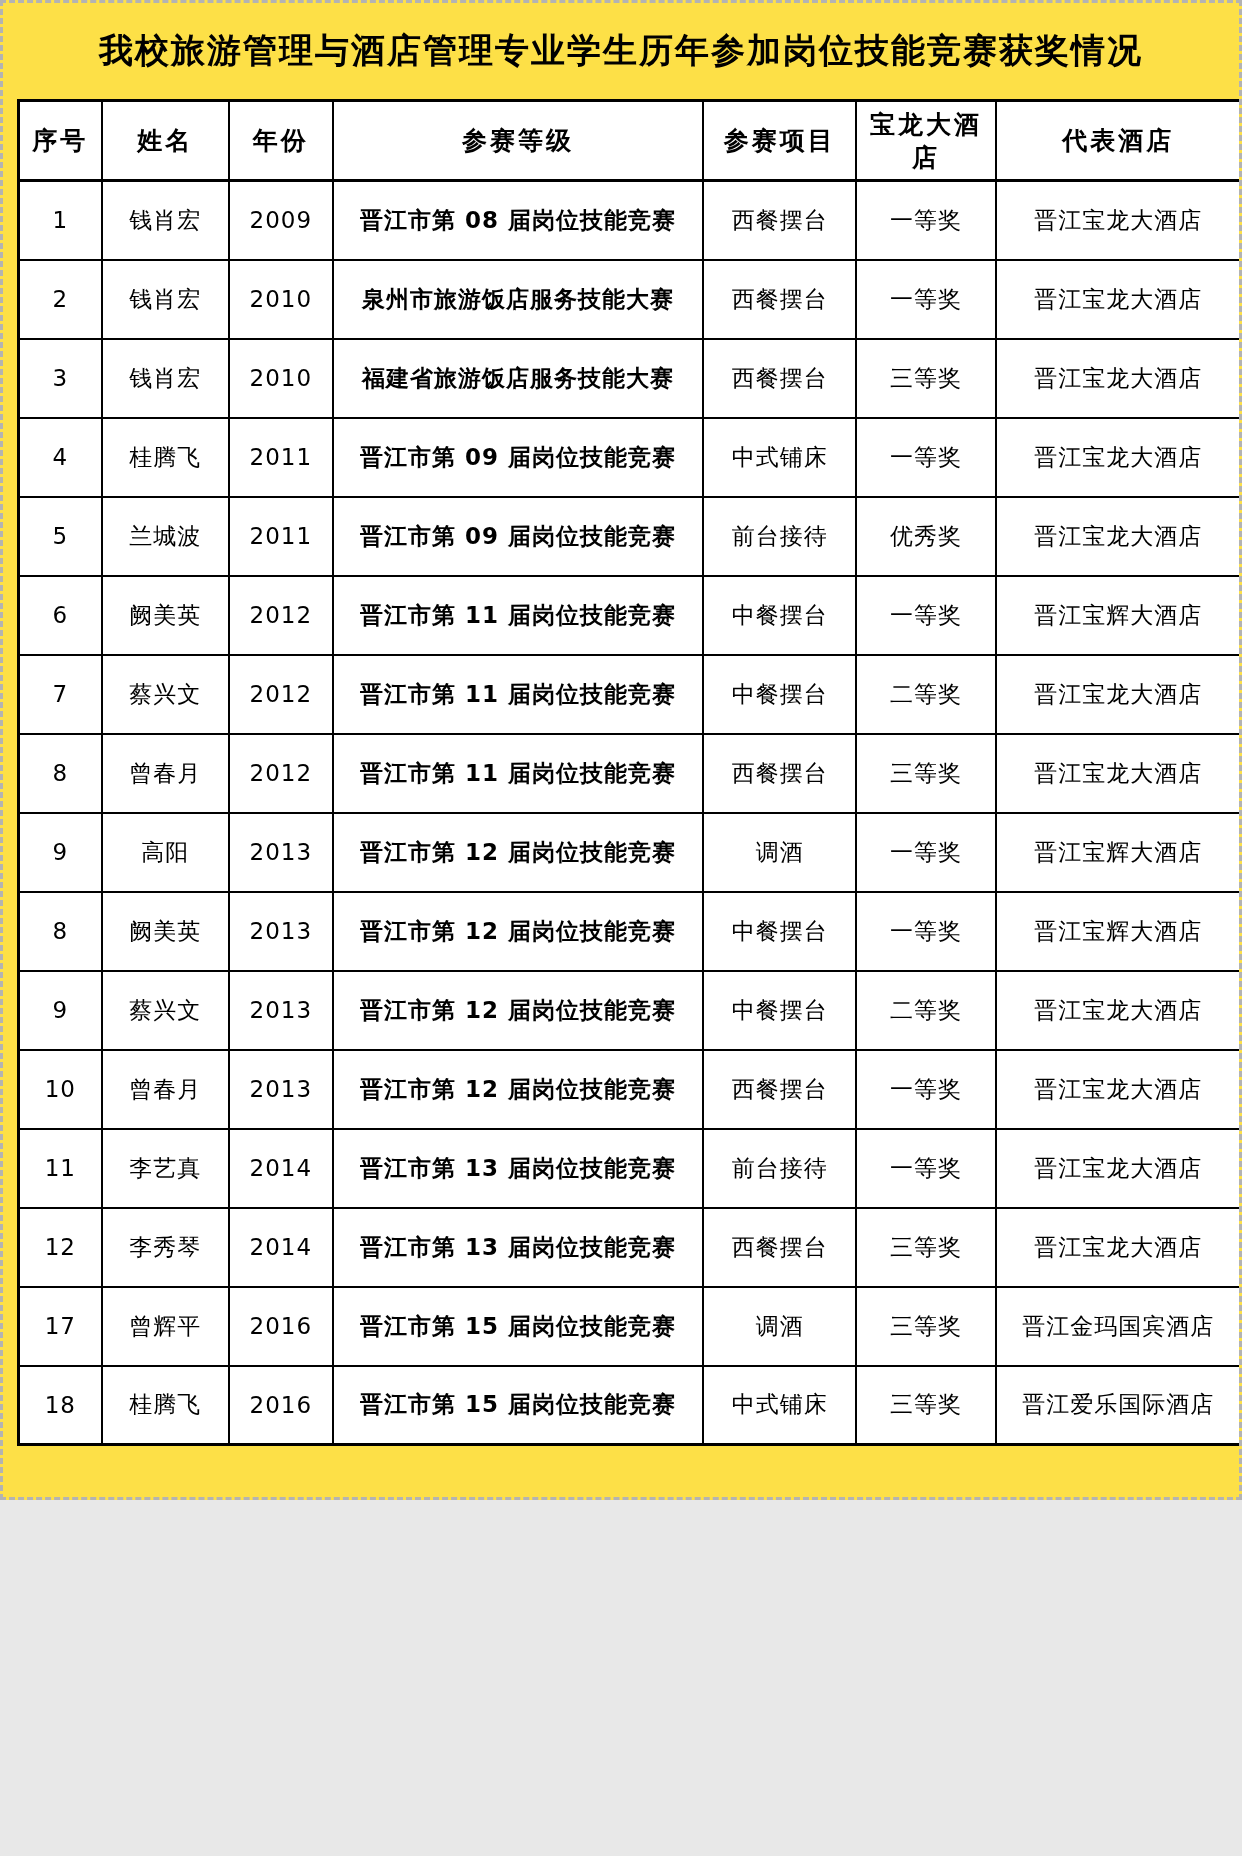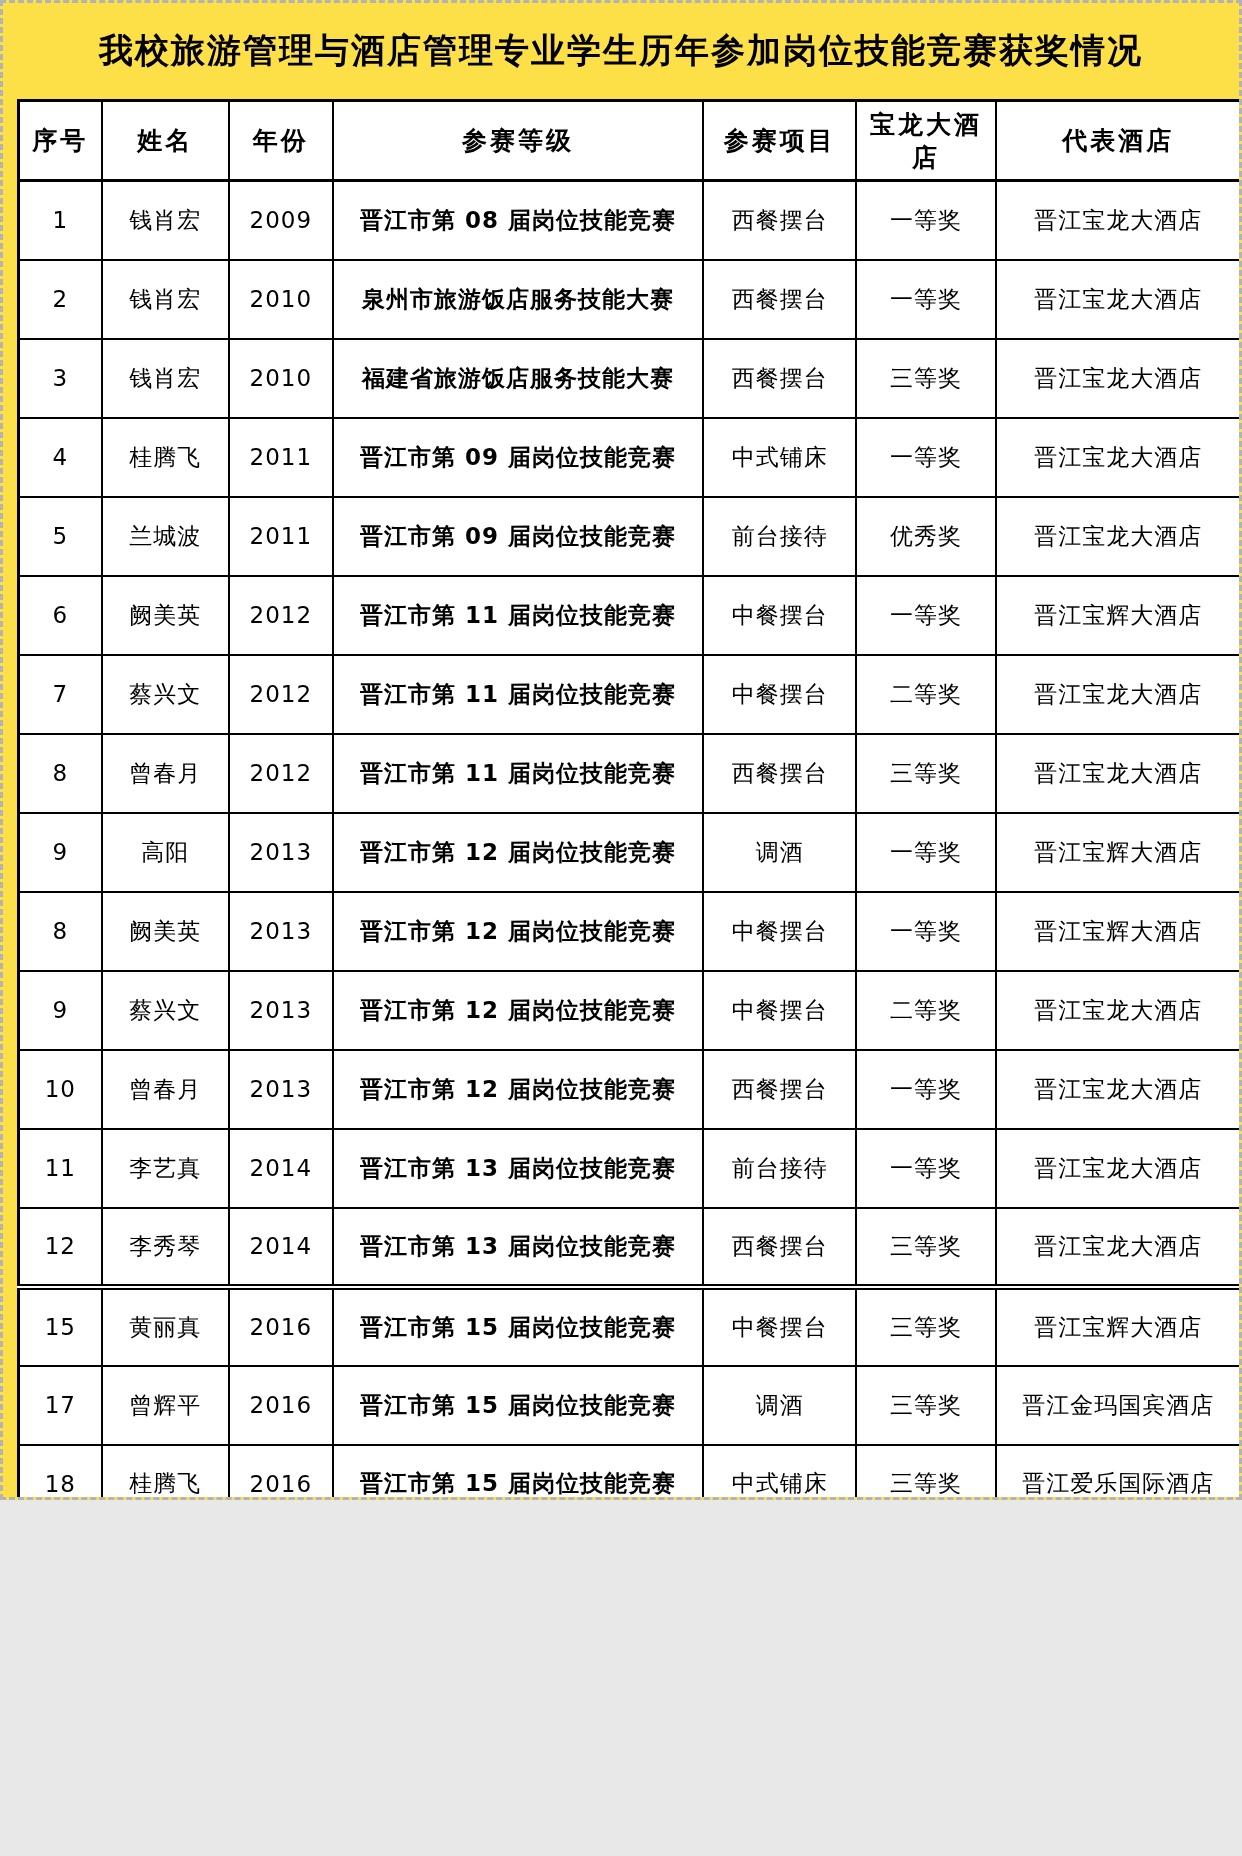--- a/index.html
+++ b/index.html
@@ -215,29 +215,20 @@
         </tr>
         <tr>
           <td class="col-index">12</td>
           <td class="col-name">李秀琴</td>
           <td class="col-year">2014</td>
           <td class="col-competition">晋江市第 13 届岗位技能竞赛</td>
           <td class="col-event">西餐摆台</td>
           <td class="col-award">三等奖</td>
           <td class="col-hotel">晋江宝龙大酒店</td>
         </tr>
-        <tr class="section-break">
-          <td class="col-index">15</td>
-          <td class="col-name">黄丽真</td>
-          <td class="col-year">2016</td>
-          <td class="col-competition">晋江市第 15 届岗位技能竞赛</td>
-          <td class="col-event">中餐摆台</td>
-          <td class="col-award">三等奖</td>
-          <td class="col-hotel">晋江宝辉大酒店</td>
-        </tr>
         <tr>
           <td class="col-index">17</td>
           <td class="col-name">曾辉平</td>
           <td class="col-year">2016</td>
           <td class="col-competition">晋江市第 15 届岗位技能竞赛</td>
           <td class="col-event">调酒</td>
           <td class="col-award">三等奖</td>
           <td class="col-hotel">晋江金玛国宾酒店</td>
         </tr>
         <tr>

